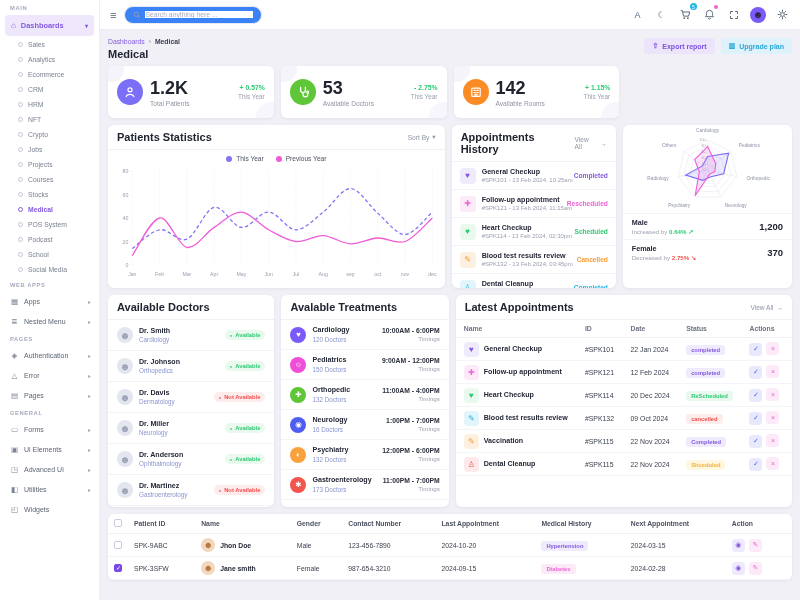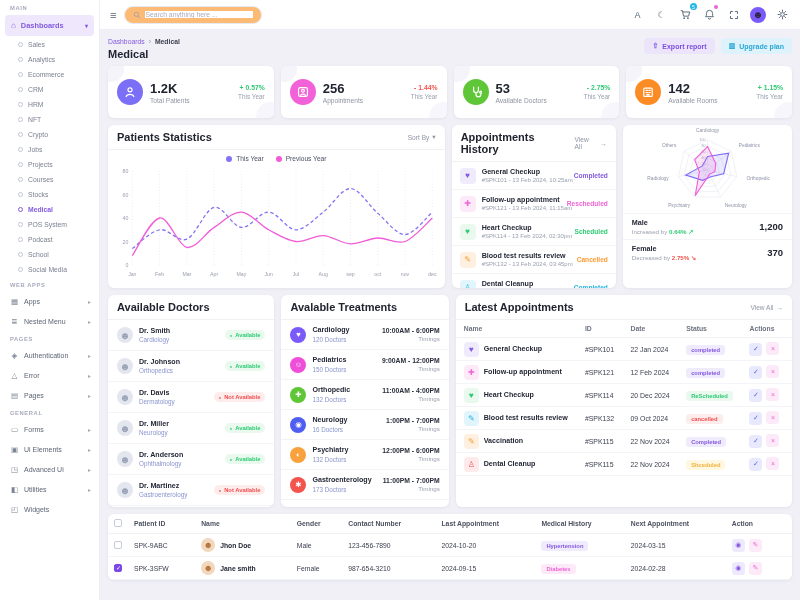--- a/index.html
+++ b/index.html
@@ -15,21 +15,21 @@
   .side-sub{display:flex;align-items:center;gap:5px;padding:0 0 0 18px;height:15px;font-size:6.8px;color:#7b8191;cursor:pointer;}
   .side-sub::before{content:"";width:3px;height:3px;border:1px solid #c3c7d4;border-radius:50%;flex:0 0 auto;}
   .side-sub.active{color:#845adf;font-weight:bold;}
   .side-sub.active::before{border-color:#845adf;}
   .side-item{display:flex;align-items:center;gap:5px;padding:0 8px 0 10px;height:20px;font-size:7px;color:#5c6474;cursor:pointer;}
   .side-item .si{font-size:7.5px;color:#7c8494;width:9px;text-align:center;}
   .side-item .chev{margin-left:auto;font-size:6px;color:#a9aebc;}
   
   header.topbar{position:absolute;left:100px;right:0;top:0;height:30px;background:#fff;border-bottom:1px solid #eceef5;display:flex;align-items:center;padding:0 10px;z-index:15;}
   .hamburger{font-size:11px;color:#55606f;cursor:pointer;margin-right:8px;}
-  .searchbox{display:flex;align-items:center;gap:4px;border:1px solid #e8eaf3;border-radius:11px;height:18px;padding:0 8px;width:138px;background:#fdba74;}
+  .searchbox{display:flex;align-items:center;gap:4px;border:1px solid #e8eaf3;border-radius:11px;height:18px;padding:0 8px;width:138px;background:#3b82f6;}
   .searchbox svg{flex:0 0 auto;}
   .searchbox input{border:none;outline:none;font-size:6.8px;width:100%;color:#444;font-family:"Liberation Sans",sans-serif;}
   .searchbox input::placeholder{color:#a8adbd;}
   .nav-icons{margin-left:auto;display:flex;align-items:center;gap:9px;}
   .nico{position:relative;width:15px;height:15px;display:flex;align-items:center;justify-content:center;font-size:9px;color:#5b6b79;cursor:pointer;}
   .nico .badge{position:absolute;top:-4px;right:-4px;background:#23b7e5;color:#fff;font-size:5px;font-style:normal;min-width:7px;height:7px;border-radius:4px;display:flex;align-items:center;justify-content:center;}
   .nico .dot{position:absolute;top:-2px;right:-1px;width:4px;height:4px;border-radius:50%;background:#ee64d3;}
   .avatar{width:16px;height:16px;border-radius:50%;background:#7a5af8;color:#2c2440;font-size:10px;display:flex;align-items:center;justify-content:center;cursor:pointer;overflow:hidden;}
   
   main{position:absolute;left:100px;top:30px;right:0;bottom:0;padding:8px;overflow:hidden;}
@@ -42,21 +42,21 @@
   .head-actions button{display:flex;align-items:center;gap:4px;border:none;border-radius:4px;padding:4px 8px;font-size:7px;font-weight:bold;cursor:pointer;font-family:"Liberation Sans",sans-serif;}
   .btn-export{background:#ece4fb;color:#7c4fe0;}
   .btn-upgrade{background:#def2fb;color:#2aa7d6;}
   
   .stats{display:grid;grid-template-columns:repeat(4,1fr);gap:7px;margin-bottom:7px;}
   .stat-card{position:relative;overflow:hidden;background:#fff;border-radius:6px;box-shadow:0 1px 3px rgba(113,103,151,.10);padding:8px 9px;display:flex;align-items:center;gap:7px;height:52px;}
   .stat-card::before{content:"";position:absolute;width:26px;height:26px;border-radius:50%;background:#f5f4fb;top:-10px;left:-10px;}
   .stat-card::after{content:"";position:absolute;width:30px;height:30px;border-radius:50%;background:#f7f6fc;bottom:-14px;right:-12px;}
   .stat-ic{width:26px;height:26px;border-radius:50%;display:flex;align-items:center;justify-content:center;flex:0 0 auto;z-index:1;}
   .stat-main{z-index:1;}
-  .stat-val{font-size:13px;font-weight:bold;color:#20242f;}
+  .stat-val{font-size:18px;font-weight:bold;color:#20242f;}
   .stat-label{font-size:6.6px;color:#8f95a3;margin-top:1px;}
   .stat-side{margin-left:auto;text-align:right;z-index:1;}
   .delta{font-size:6.8px;font-weight:bold;}
   .period{font-size:6.4px;color:#9aa0ae;margin-top:2px;}
   .up{color:#2dca73;}
   .down{color:#f3544d;}
   
   .card{background:#fff;border-radius:6px;box-shadow:0 1px 3px rgba(113,103,151,.10);overflow:hidden;display:flex;flex-direction:column;}
   .card-h{display:flex;align-items:center;justify-content:space-between;padding:6px 9px;border-bottom:1px solid #f0f0f5;flex:0 0 auto;}
   .card-h h2{font-size:11px;font-weight:bold;color:#20242f;}
@@ -333,37 +333,20 @@
             <circle cx="5" cy="3.2" r="1.7"></circle>
             <path d="M1.8 8.8c.6-2.4 5.8-2.4 6.4 0"></path>
           </svg>
       </span>
       <div class="stat-main">
           <div class="stat-val">1.2K</div>
           <div class="stat-label">Total Patients</div>
         </div>
       <div class="stat-side">
           <div class="delta up">+ 0.57%</div>
-          <div class="period">This Year</div>
-        </div>
-    </article>
-    <article class="stat-card">
-      <span class="stat-ic" style="background:#f261d8">
-        <svg width="12" height="12" viewBox="0 0 10 10" fill="none" stroke="#fff" stroke-width="1" stroke-linecap="round">
-            <rect x="1.3" y="1.3" width="7.4" height="7.4" rx="1.5"></rect>
-            <circle cx="5" cy="4" r="1.2"></circle>
-            <path d="M2.8 8c.4-1.6 4-1.6 4.4 0"></path>
-          </svg>
-      </span>
-      <div class="stat-main">
-          <div class="stat-val">256</div>
-          <div class="stat-label">Appointments</div>
-        </div>
-      <div class="stat-side">
-          <div class="delta down">- 1.44%</div>
           <div class="period">This Year</div>
         </div>
     </article>
     <article class="stat-card">
       <span class="stat-ic" style="background:#5fc737">
         <svg width="12" height="12" viewBox="0 0 10 10" fill="none" stroke="#fff" stroke-width="1" stroke-linecap="round">
             <path d="M3 1v2.5a2 2 0 0 0 4 0V1"></path>
             <path d="M5 5.5V7a2 2 0 0 0 4 0"></path>
             <circle cx="9" cy="5.2" r=".9"></circle>
           </svg>

